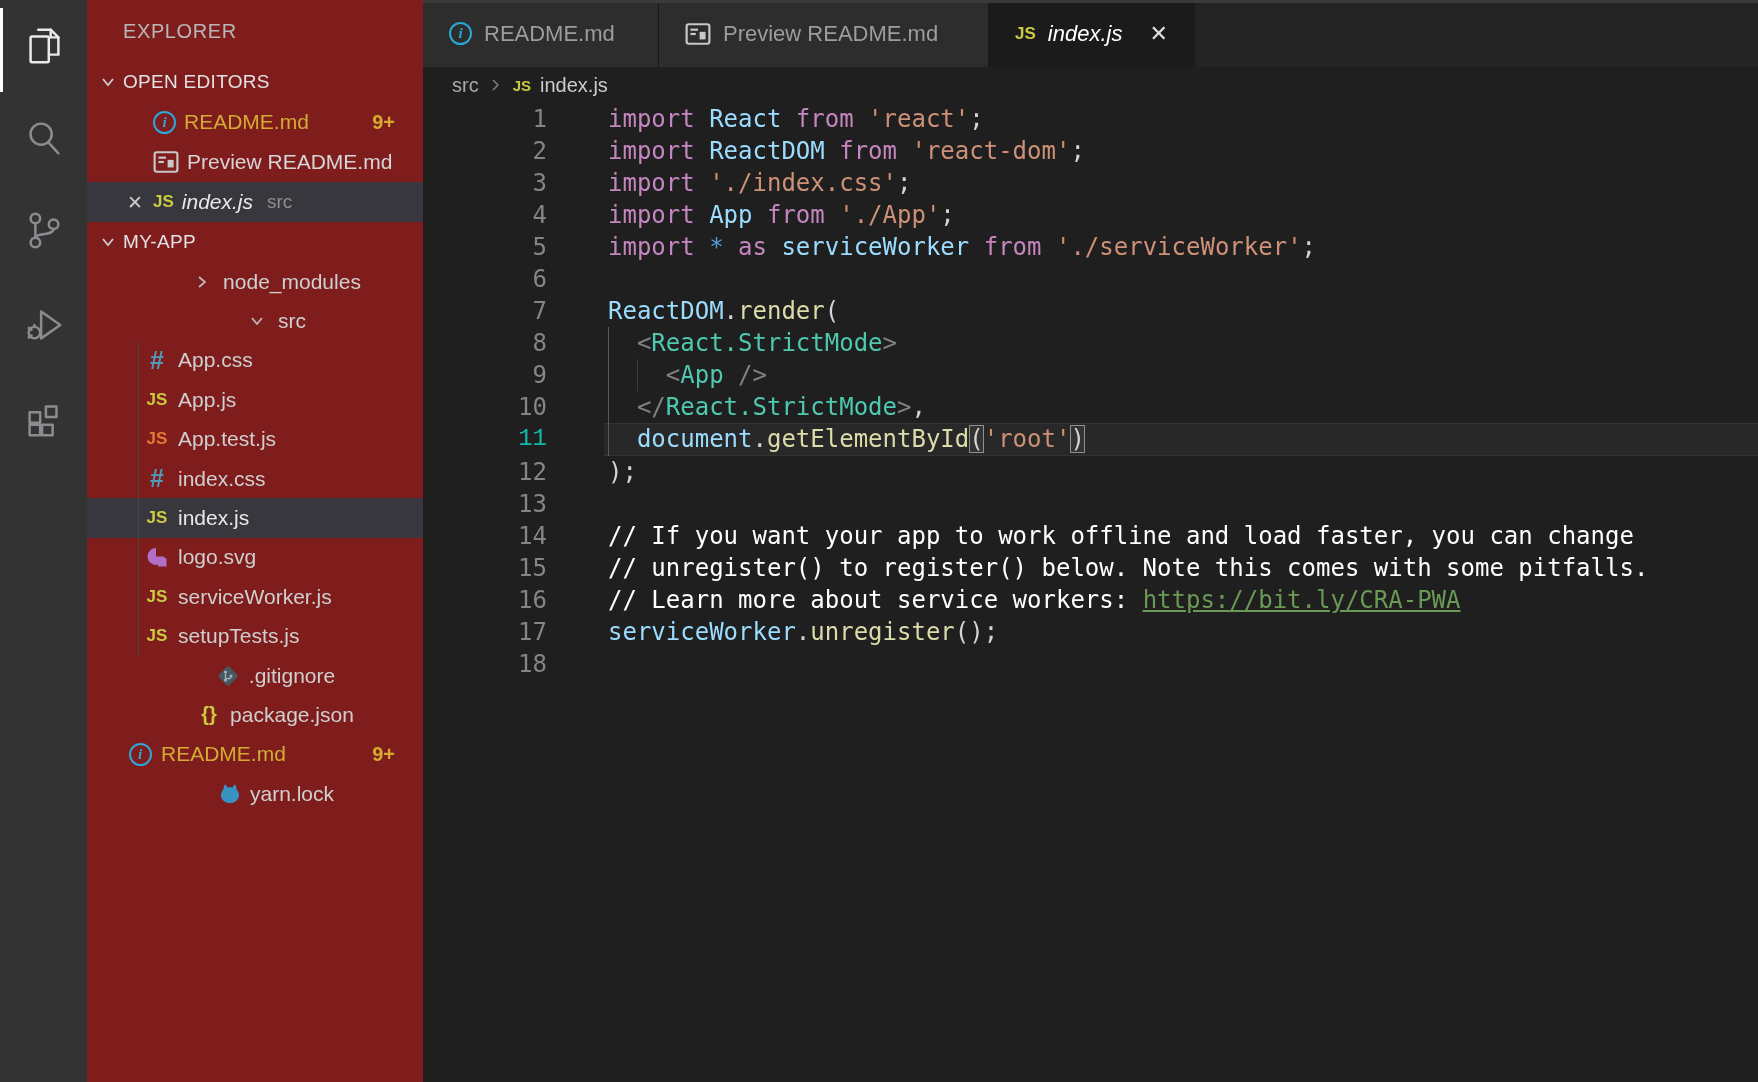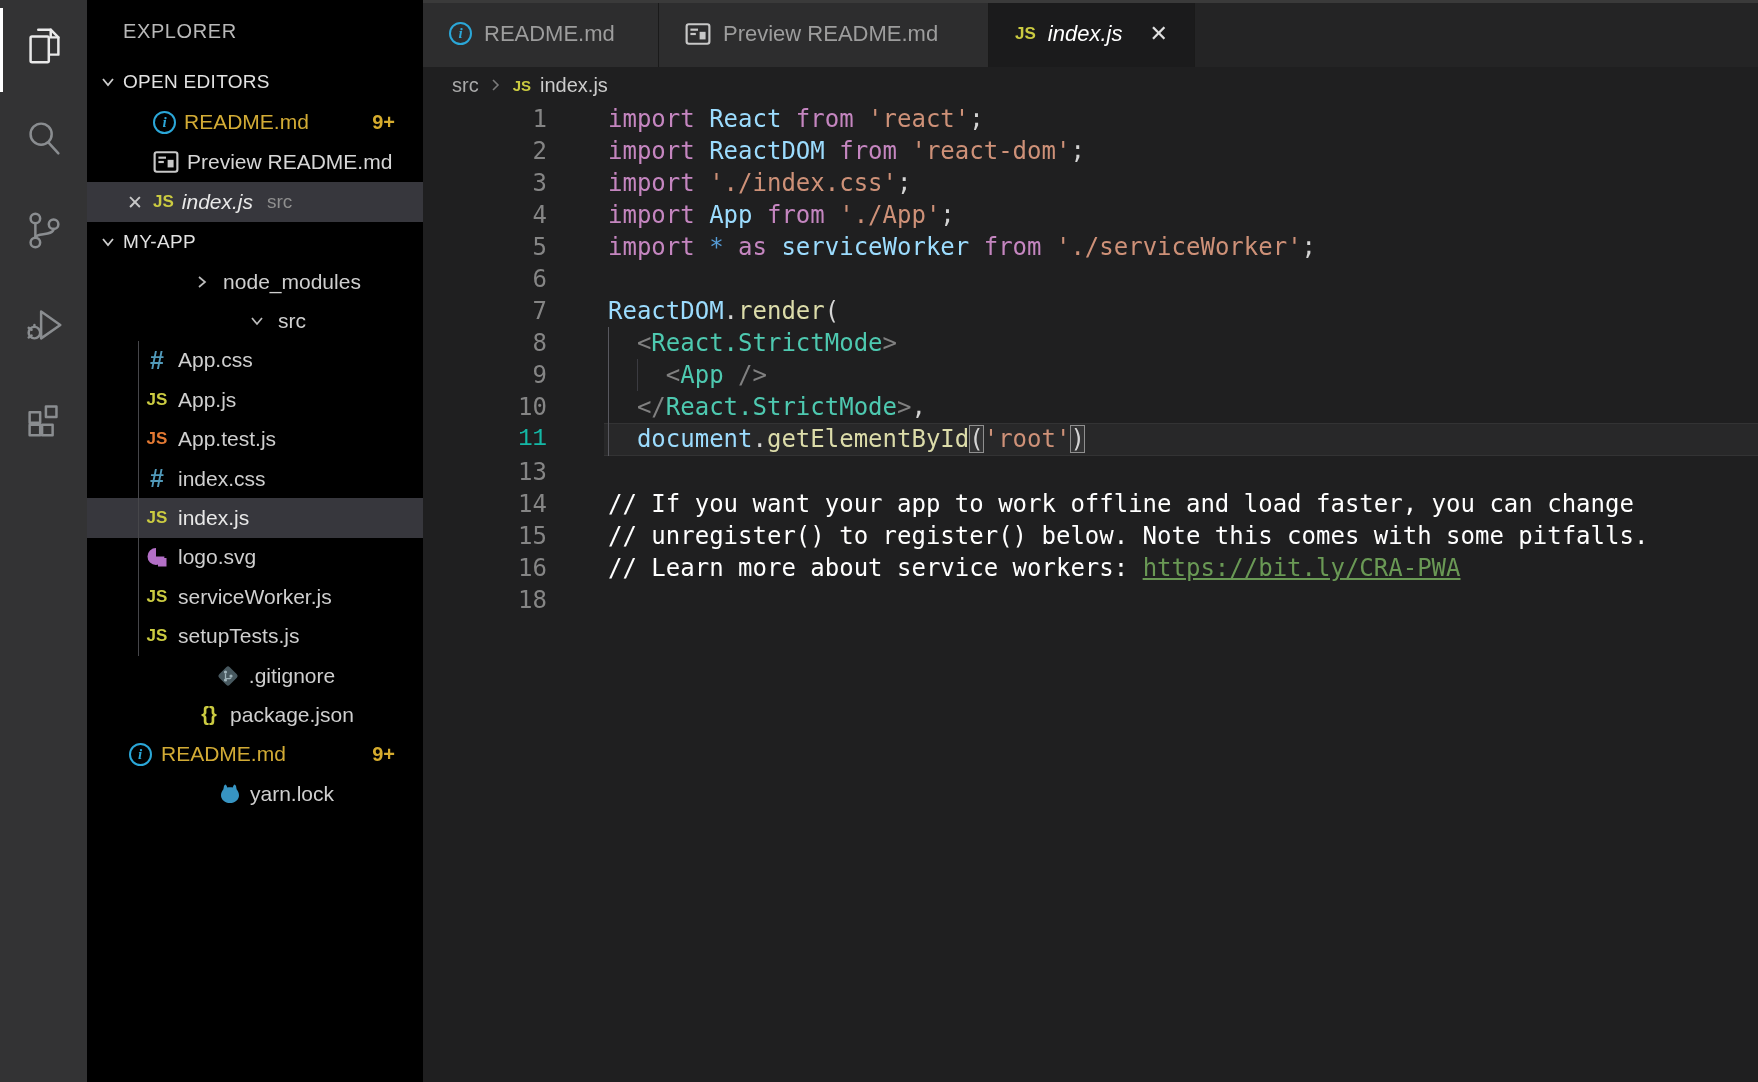--- a/index.html
+++ b/index.html
@@ -7,21 +7,21 @@
   #app { position:relative; width:1758px; height:1082px; }
 
   
   .activitybar { position:absolute; left:0; top:0; width:87px; height:100%; background:#333334; z-index:5; }
   .ab-item { position:absolute; left:0; width:87px; height:88px; display:flex; align-items:center; justify-content:center; cursor:pointer; }
   .ab-item svg { stroke:#8a8d90; fill:none; stroke-width:2.6; stroke-linecap:round; stroke-linejoin:round; }
   .ab-item.active svg { stroke:#e9e9e9; }
   .ab-indicator { position:absolute; left:0; top:8px; width:3px; height:84px; background:#ffffff; }
 
   
-  .sidebar { position:absolute; left:87px; top:0; width:336px; height:100%; background:#000000; color:#cccccc; z-index:4; }
+  .sidebar { position:absolute; left:87px; top:0; width:336px; height:100%; background:#7f1d1d; color:#cccccc; z-index:4; }
   .sb-title { height:62px; display:flex; align-items:center; padding-left:36px; font-size:20px; color:#b8b8b8; letter-spacing:0.6px; }
   .sb-header { height:40px; display:flex; align-items:center; padding-left:12px; font-weight:400; font-size:19px; color:#e2e2e2; letter-spacing:0.3px; cursor:pointer; }
   .sb-header svg { margin-right:6px; }
   .oe-row { height:40px; display:flex; align-items:center; padding-left:40px; font-size:21px; cursor:pointer; position:relative; }
   .oe-row.sel { background:#37373d; }
   .oe-close { width:26px; color:#c8c8c8; font-size:19px; }
   .oe-spacer { width:26px; }
   .oe-label { margin-left:8px; color:#d6d6d6; }
   .oe-label.gold { color:#d2ab35; }
   .oe-label.ital { font-style:italic; color:#e8e8e8; }
@@ -323,21 +323,23 @@
         <div class="cl"><div class="ln">2</div><div class="lc"><span class="t-kw">import </span><span class="t-id">ReactDOM </span><span class="t-kw">from </span><span class="t-str">'react-dom'</span><span class="t-pun">;</span></div></div>
         <div class="cl"><div class="ln">3</div><div class="lc"><span class="t-kw">import </span><span class="t-str">'./index.css'</span><span class="t-pun">;</span></div></div>
         <div class="cl"><div class="ln">4</div><div class="lc"><span class="t-kw">import </span><span class="t-id">App </span><span class="t-kw">from </span><span class="t-str">'./App'</span><span class="t-pun">;</span></div></div>
         <div class="cl"><div class="ln">5</div><div class="lc"><span class="t-kw">import </span><span class="t-kb">* </span><span class="t-kw">as </span><span class="t-id">serviceWorker </span><span class="t-kw">from </span><span class="t-str">'./serviceWorker'</span><span class="t-pun">;</span></div></div>
         <div class="cl"><div class="ln">6</div><div class="lc"></div></div>
         <div class="cl"><div class="ln">7</div><div class="lc"><span class="t-id">ReactDOM</span><span class="t-pun">.</span><span class="t-fn">render</span><span class="t-pun">(</span></div></div>
         <div class="cl"><div class="g g0" style="left: 185px;"></div><div class="ln">8</div><div class="lc"><span class="t-pun">  </span><span class="t-br">&lt;</span><span class="t-tag">React.StrictMode</span><span class="t-br">&gt;</span></div></div>
         <div class="cl"><div class="g g0" style="left: 185px;"></div><div class="g" style="left: 213.9px;"></div><div class="ln">9</div><div class="lc"><span class="t-pun">    </span><span class="t-br">&lt;</span><span class="t-tag">App</span><span class="t-br"> /&gt;</span></div></div>
         <div class="cl"><div class="g g0" style="left: 185px;"></div><div class="ln">10</div><div class="lc"><span class="t-pun">  </span><span class="t-br">&lt;/</span><span class="t-tag">React.StrictMode</span><span class="t-br">&gt;</span><span class="t-pun">,</span></div></div>
         <div class="cl current"><div class="g g0" style="left: 185px;"></div><div class="ln">11</div><div class="lc"><span class="t-pun">  </span><span class="t-id">document</span><span class="t-pun">.</span><span class="t-fn">getElementById</span><span class="t-bm">(</span><span class="t-str">'root'</span><span class="t-bm">)</span></div></div>
+        <div class="cl"><div class="ln">12</div><div class="lc"><span class="t-pun">);</span></div></div>
         <div class="cl"><div class="ln">13</div><div class="lc"></div></div>
         <div class="cl"><div class="ln">14</div><div class="lc"><span class="t-cm">// If you want your app to work offline and load faster, you can change</span></div></div>
         <div class="cl"><div class="ln">15</div><div class="lc"><span class="t-cm">// unregister() to register() below. Note this comes with some pitfalls.</span></div></div>
         <div class="cl"><div class="ln">16</div><div class="lc"><span class="t-cm">// Learn more about service workers: </span><span class="t-lnk">https://bit.ly/CRA-PWA</span></div></div>
+        <div class="cl"><div class="ln">17</div><div class="lc"><span class="t-id">serviceWorker</span><span class="t-pun">.</span><span class="t-fn">unregister</span><span class="t-pun">();</span></div></div>
         <div class="cl"><div class="ln">18</div><div class="lc"></div></div>
       </div>
   </div>
 
 </div>
 
 </body></html>

